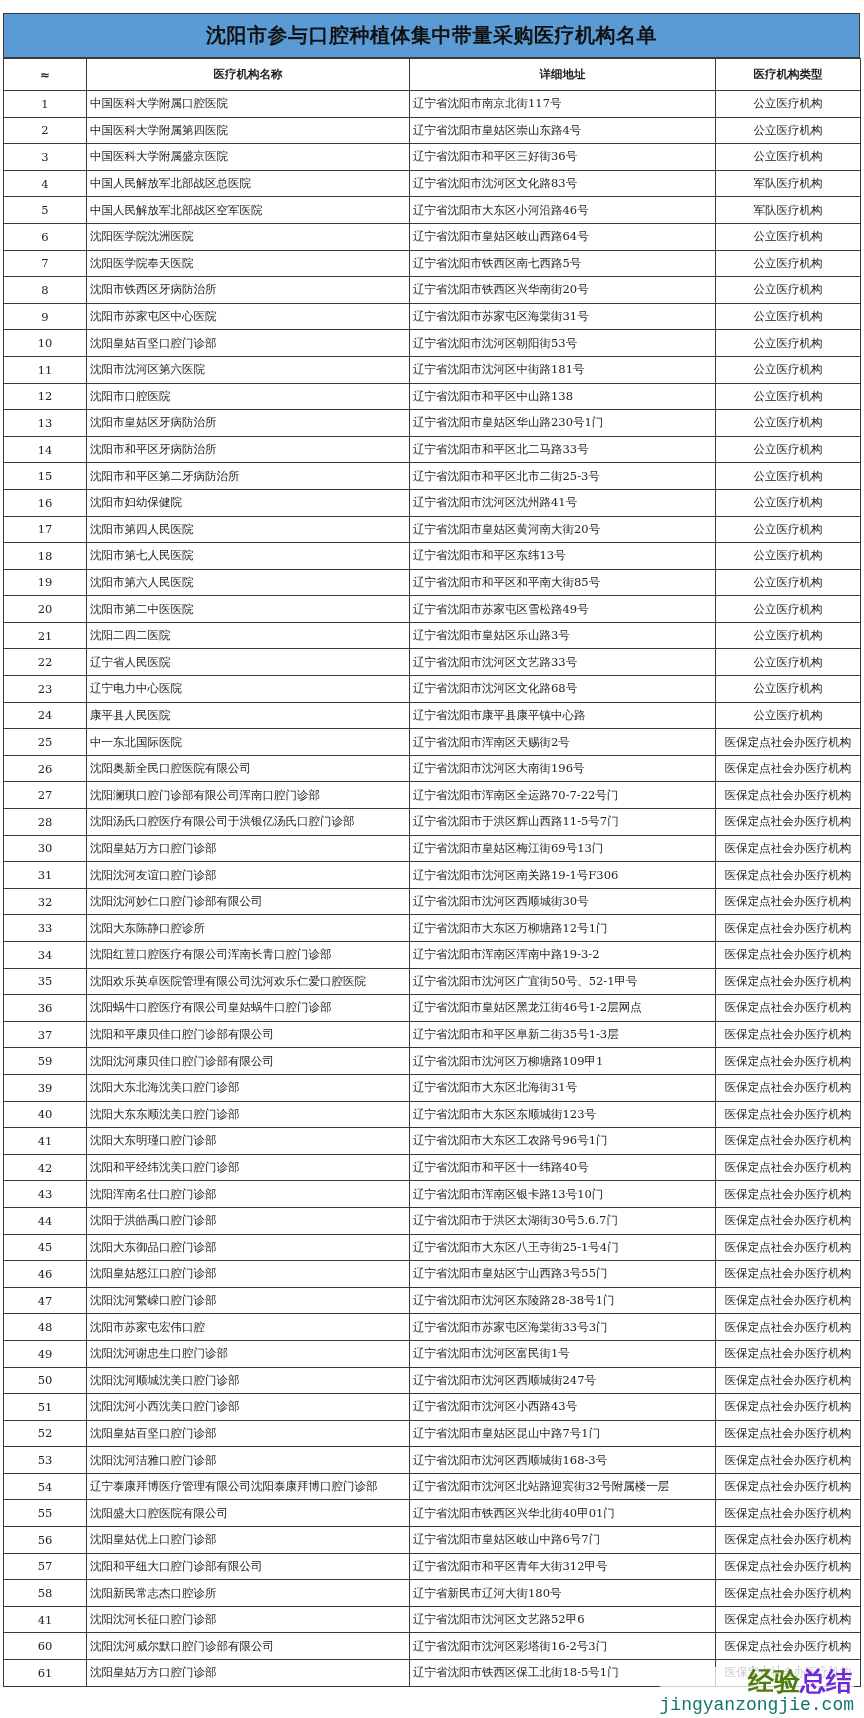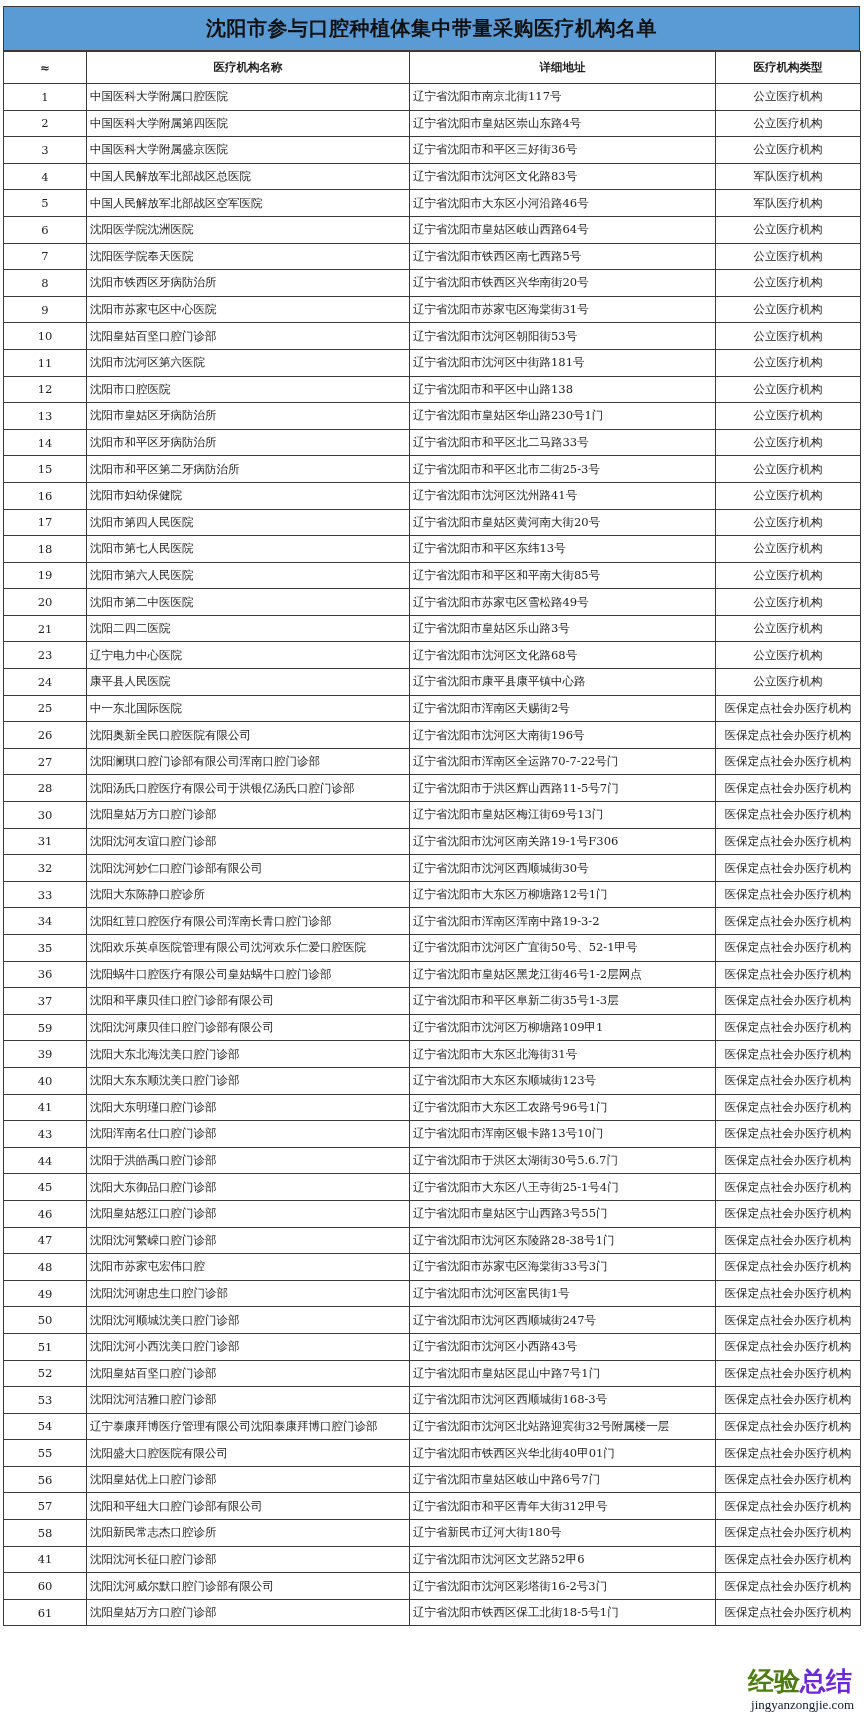--- a/index.html
+++ b/index.html
@@ -1,38 +1,38 @@
 <!DOCTYPE html>
 <html><head>
 <meta charset="utf-8">
 <style>
   html, body { margin: 0; padding: 0; background: #ffffff; }
   body { width: 864px; height: 1718px; overflow: hidden; position: relative; font-family: "DejaVu Serif", "Liberation Serif", serif; }
-  .sheet { position: absolute; left: 3px; top: 6px; width: 857px; }
+  .sheet { position: absolute; left: 3px; top: 13px; width: 857px; }
   .title-bar {
     height: 45px; background: #5b9bd5; border: 1px solid #3a3a3a; border-bottom: 1px solid #3a3a3a;
     display: flex; align-items: center; justify-content: center;
     font-family: "DejaVu Sans", "Liberation Sans", sans-serif;
     font-size: 20px; font-weight: bold; color: #111; letter-spacing: 0.5px; box-sizing: border-box;
   }
   table { border-collapse: collapse; width: 857px; table-layout: fixed; }
   col.c-no { width: 83px; }
   col.c-name { width: 323px; }
   col.c-addr { width: 306px; }
   col.c-type { width: 145px; }
   th, td { border: 1px solid #3a3a3a; font-size: 11.5px; color: #222; white-space: nowrap; overflow: hidden; }
   th { height: 29px; font-weight: bold; font-family: "DejaVu Sans", "Liberation Sans", sans-serif; font-size: 11.5px; text-align: center; }
   td { height: 25.6px; padding: 0 3px; }
   td.no { text-align: center; }
   td.type { text-align: center; }
   .watermark { position: absolute; right: 10px; bottom: 4px; text-align: right; pointer-events: none; }
   .wm-cn { font-family: "DejaVu Sans", sans-serif; font-size: 26px; font-weight: bold; line-height: 28px; background: rgba(255,255,255,0.75); padding: 0 2px; }
   .wm-a { color: #4d7c0f; font-family: Liberation Serif, serif; }
   .wm-b { color: #6d28d9; }
-  .wm-url { font-family: Liberation Serif, serif; font-size: 13px; color: #0f172a; background: rgba(255,255,255,0.8); line-height: 18px; }
+  .wm-url { font-family: Liberation Mono, monospace; font-size: 18px; color: #0f766e; background: rgba(255,255,255,0.8); line-height: 18px; }
 </style>
 </head>
 <body>
 
 <div class="sheet">
   <div class="title-bar">沈阳市参与口腔种植体集中带量采购医疗机构名单</div>
   <table>
     <colgroup>
       <col class="c-no">
         <col class="c-name">
@@ -168,20 +168,26 @@
           <td class="addr">辽宁省沈阳市苏家屯区雪松路49号</td>
           <td class="type">公立医疗机构</td>
         </tr>
         <tr>
           <td class="no">21</td>
           <td class="name">沈阳二四二医院</td>
           <td class="addr">辽宁省沈阳市皇姑区乐山路3号</td>
           <td class="type">公立医疗机构</td>
         </tr>
         <tr>
+          <td class="no">22</td>
+          <td class="name">辽宁省人民医院</td>
+          <td class="addr">辽宁省沈阳市沈河区文艺路33号</td>
+          <td class="type">公立医疗机构</td>
+        </tr>
+        <tr>
           <td class="no">23</td>
           <td class="name">辽宁电力中心医院</td>
           <td class="addr">辽宁省沈阳市沈河区文化路68号</td>
           <td class="type">公立医疗机构</td>
         </tr>
         <tr>
           <td class="no">24</td>
           <td class="name">康平县人民医院</td>
           <td class="addr">辽宁省沈阳市康平县康平镇中心路</td>
           <td class="type">公立医疗机构</td>
@@ -273,20 +279,26 @@
         <tr>
           <td class="no">40</td>
           <td class="name">沈阳大东东顺沈美口腔门诊部</td>
           <td class="addr">辽宁省沈阳市大东区东顺城街123号</td>
           <td class="type">医保定点社会办医疗机构</td>
         </tr>
         <tr>
           <td class="no">41</td>
           <td class="name">沈阳大东明瑾口腔门诊部</td>
           <td class="addr">辽宁省沈阳市大东区工农路号96号1门</td>
+          <td class="type">医保定点社会办医疗机构</td>
+        </tr>
+        <tr>
+          <td class="no">42</td>
+          <td class="name">沈阳和平经纬沈美口腔门诊部</td>
+          <td class="addr">辽宁省沈阳市和平区十一纬路40号</td>
           <td class="type">医保定点社会办医疗机构</td>
         </tr>
         <tr>
           <td class="no">43</td>
           <td class="name">沈阳浑南名仕口腔门诊部</td>
           <td class="addr">辽宁省沈阳市浑南区银卡路13号10门</td>
           <td class="type">医保定点社会办医疗机构</td>
         </tr>
         <tr>
           <td class="no">44</td>

